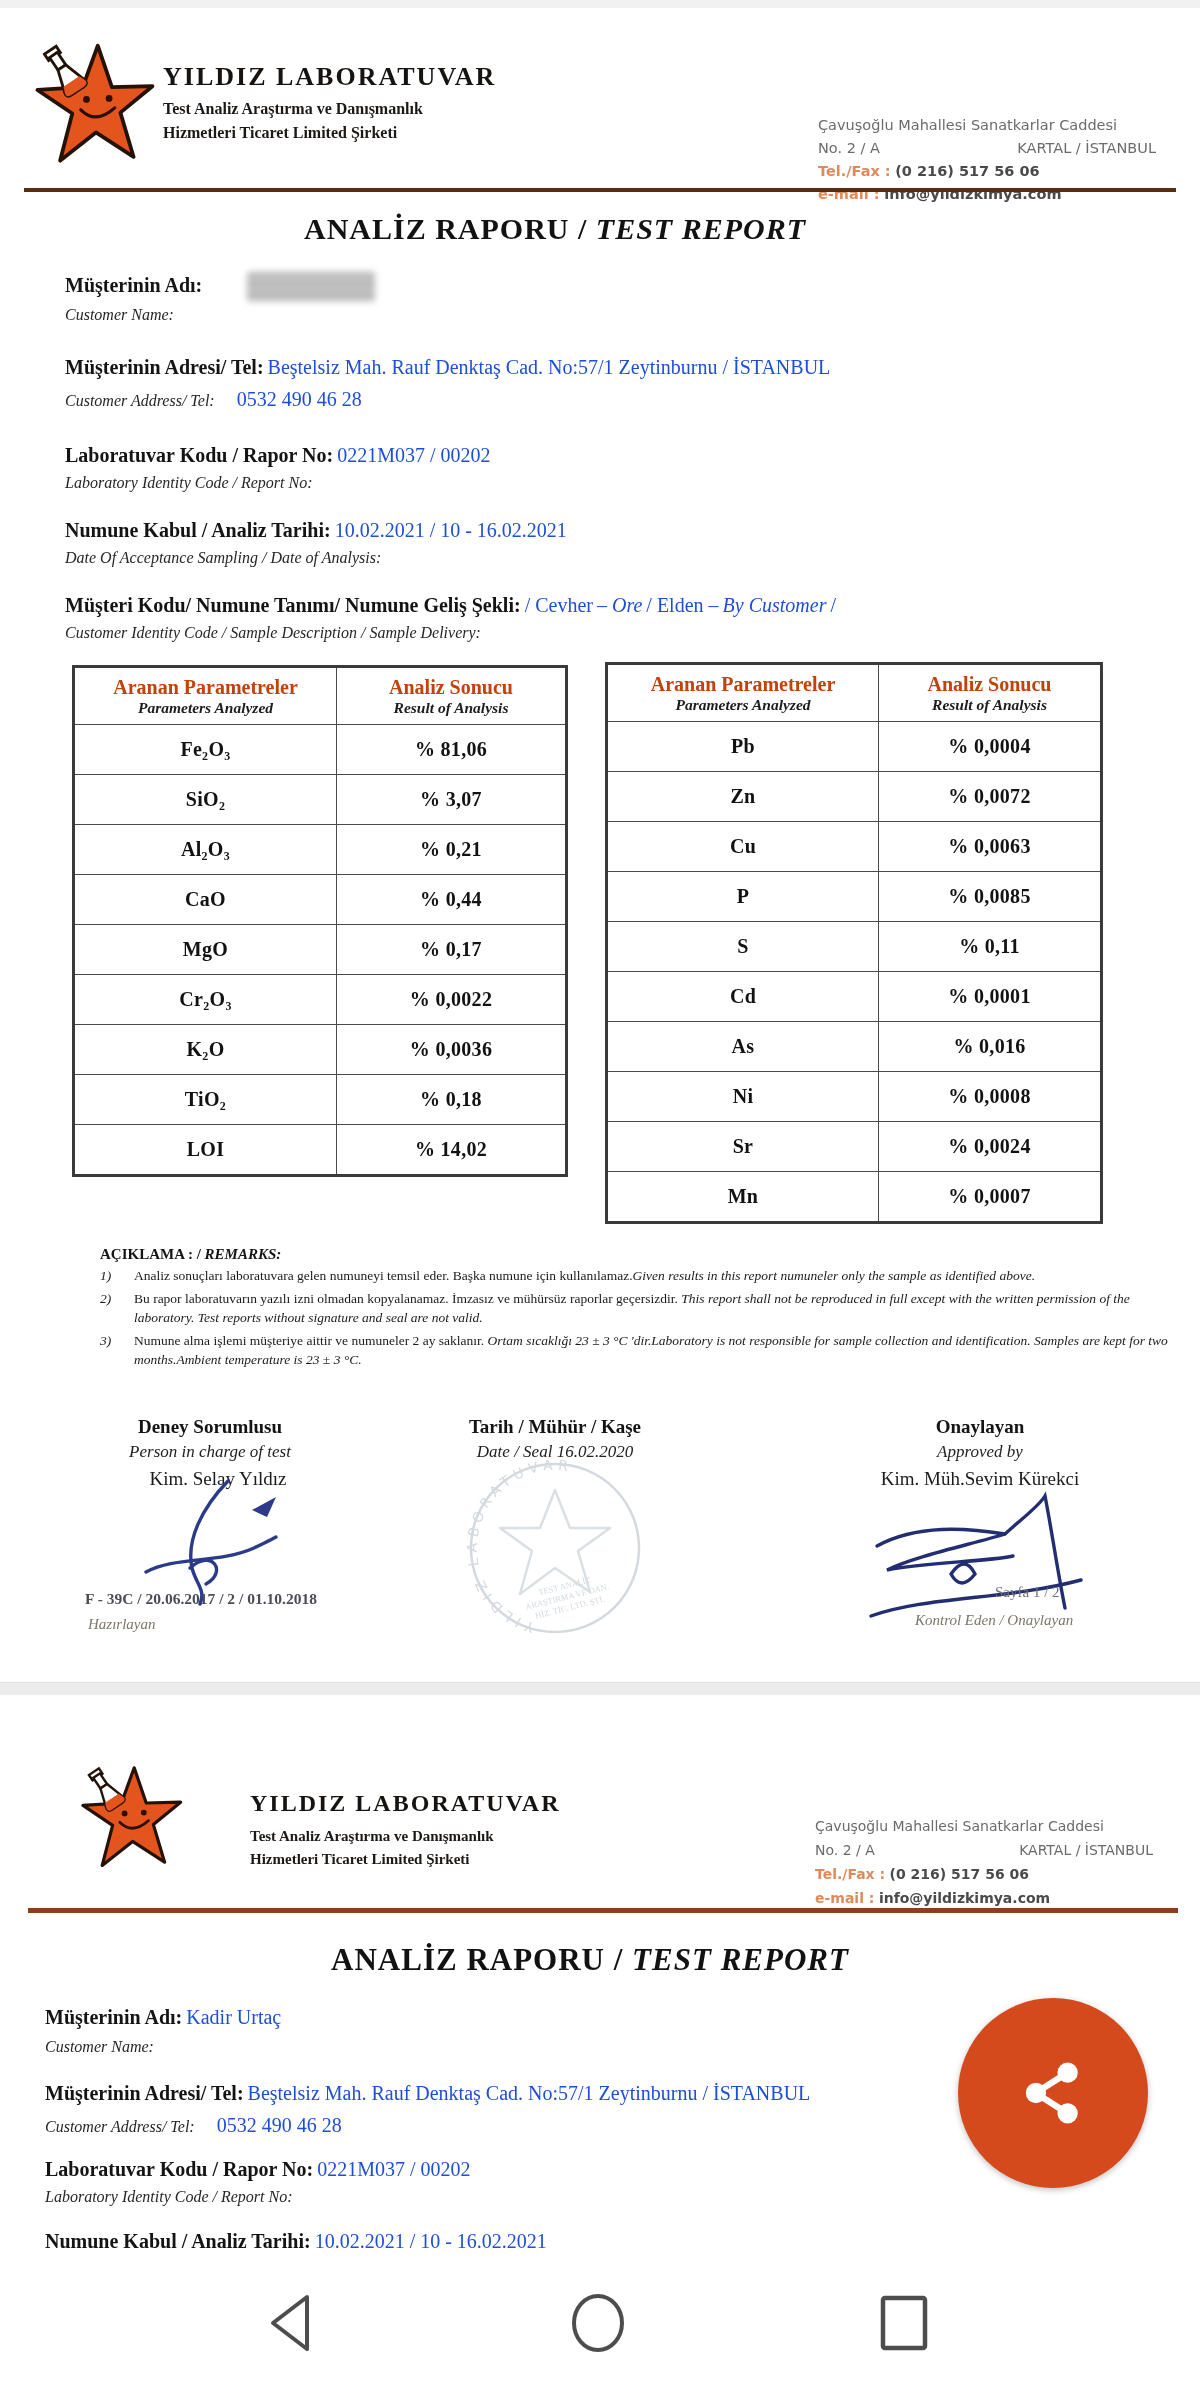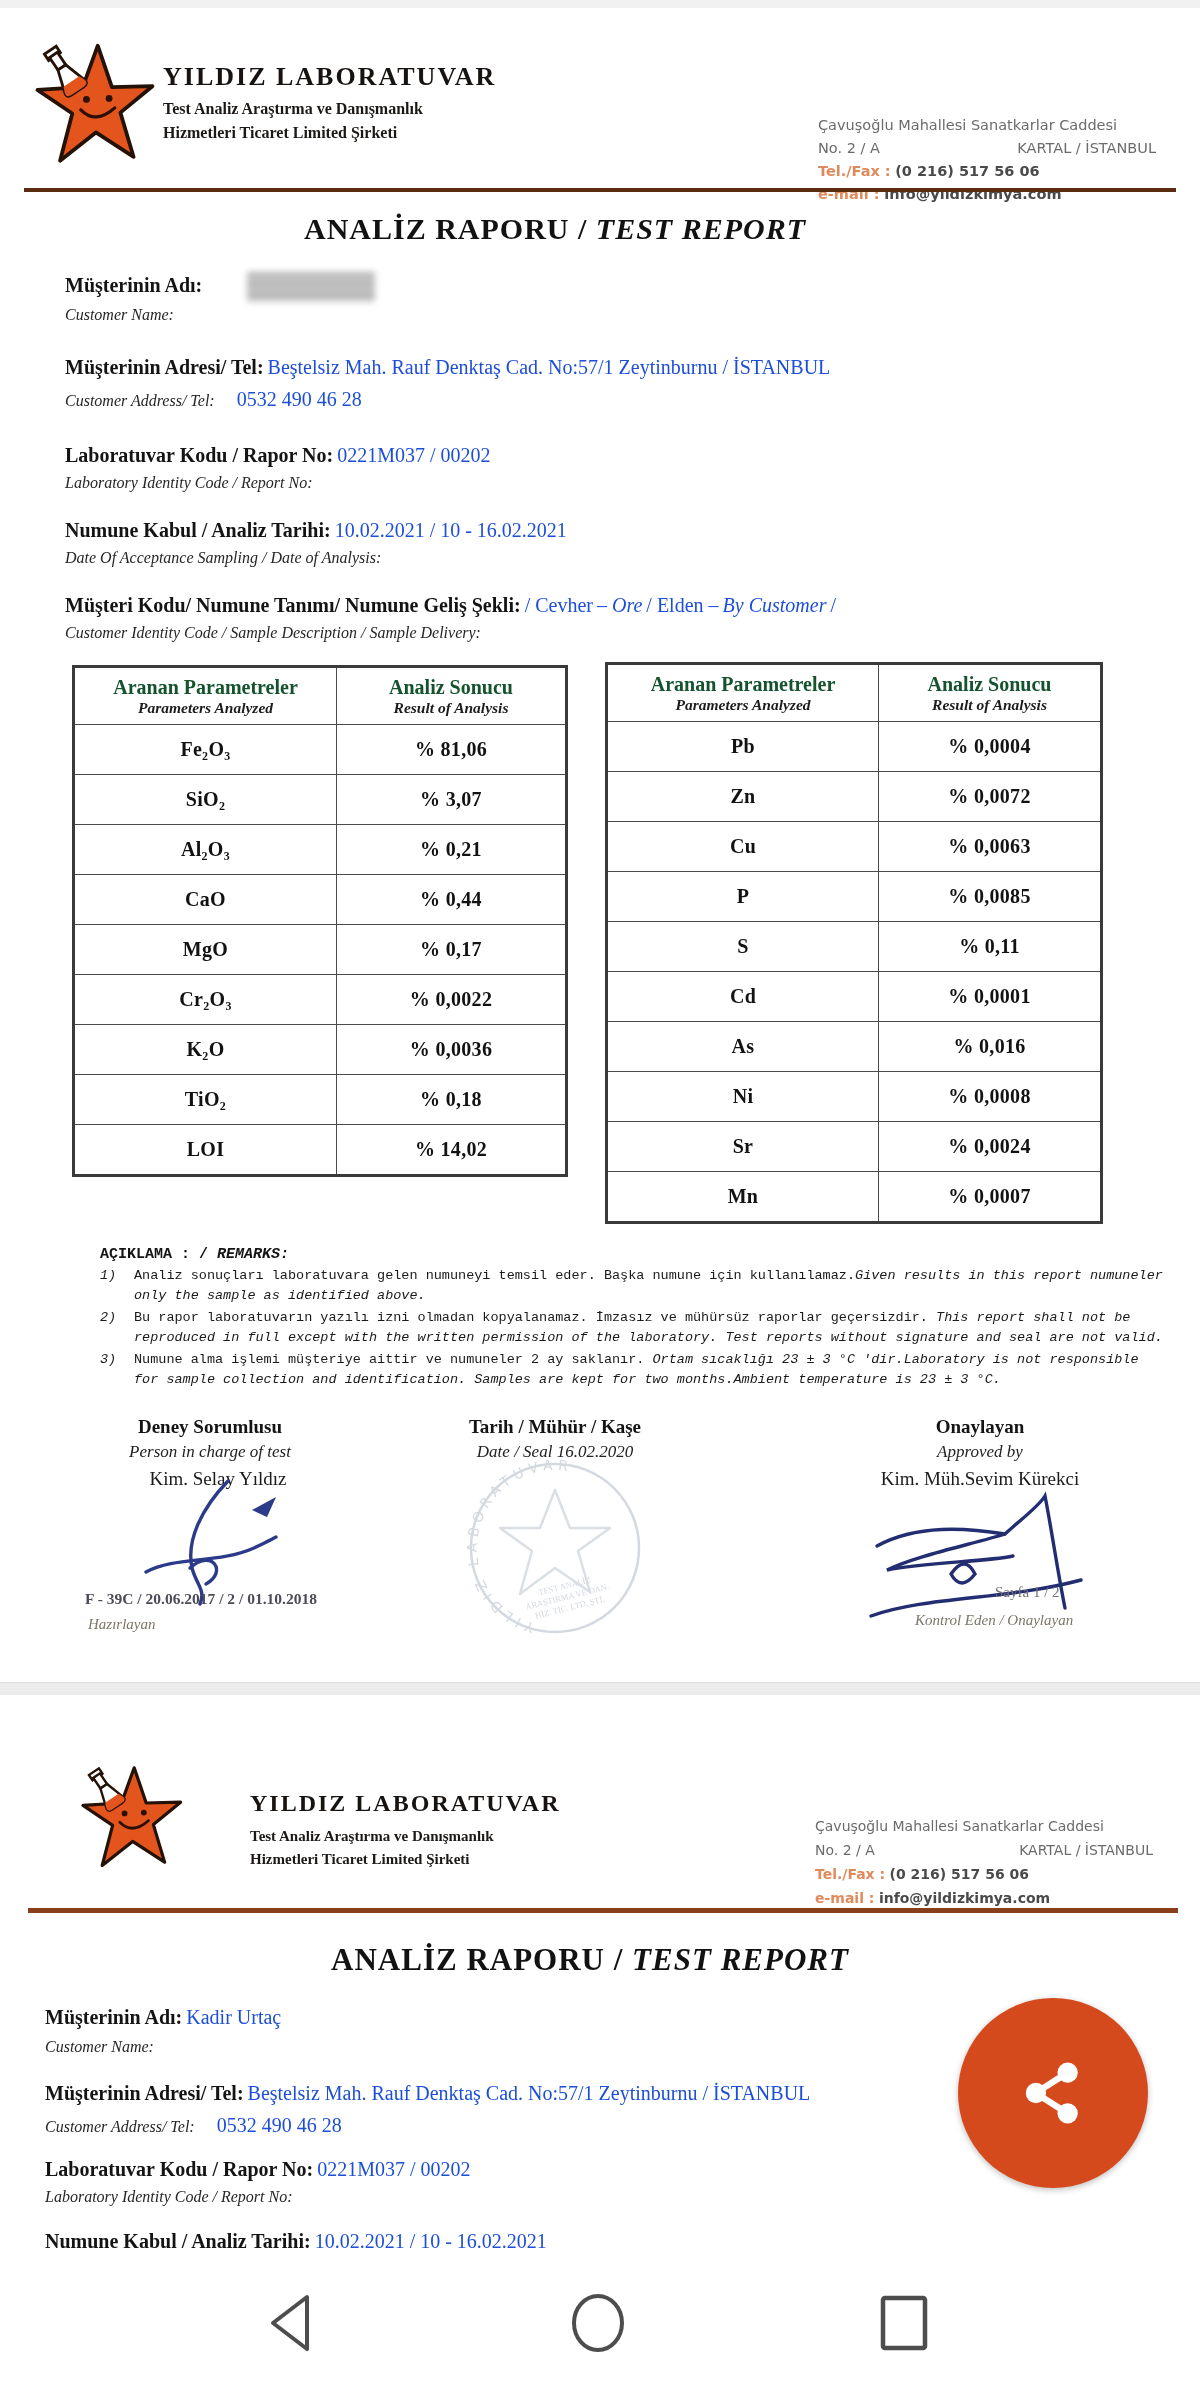--- a/index.html
+++ b/index.html
@@ -24,24 +24,24 @@
   .lbl{font-weight:bold;font-size:20px;color:#141414;}
   .val{font-size:20px;color:#1d4ed8;text-align:center;}
   .sub{font-style:italic;font-size:16px;color:#262626;}
   .it{font-style:italic;}
   .redact{background:repeating-linear-gradient(0deg,#c9c9c9 0 5px,#b3b3b3 5px 10px);filter:blur(3px);border-radius:2px;}
   
   table.analysis{border-collapse:collapse;table-layout:fixed;background:#fff;border:3px solid #3a3a3a;}
   table.analysis th,table.analysis td{border:1.6px solid #4a4a4a;text-align:center;vertical-align:middle;padding:0;}
   table.analysis th{height:56px;}
   table.analysis td{height:49px;font-size:20px;font-weight:bold;letter-spacing:.3px;color:#121212;}
-  .th-tr{font-size:20px;font-weight:bold;color:#14532d;}
+  .th-tr{font-size:20px;font-weight:bold;color:#c2410c;}
   .th-en{font-size:15.5px;font-style:italic;font-weight:bold;color:#1c1c1c;}
   
-  .remarks{left:100px;top:1246px;width:1068px;font-family:Liberation Mono, monospace;}
+  .remarks{left:100px;top:1246px;width:1068px;}
   .remark-head{font-size:15px;font-weight:bold;color:#141414;}
   .remark-item{display:flex;font-size:13.5px;line-height:19.5px;color:#1a1a1a;margin-top:3px;}
   .remark-num{width:34px;flex:none;font-style:italic;}
   .remark-body{flex:1;}
   
   .sig-title{font-size:19px;font-weight:bold;text-align:center;color:#141414;}
   .sig-sub{font-size:17px;font-style:italic;text-align:center;color:#222;}
   .sig-name{font-size:19px;text-align:center;color:#1b1b1b;}
   .sig-code{font-size:15.5px;font-weight:bold;color:#4c4c58;white-space:nowrap;}
   .sig-role{font-size:15px;font-style:italic;color:#7d7668;white-space:nowrap;}

